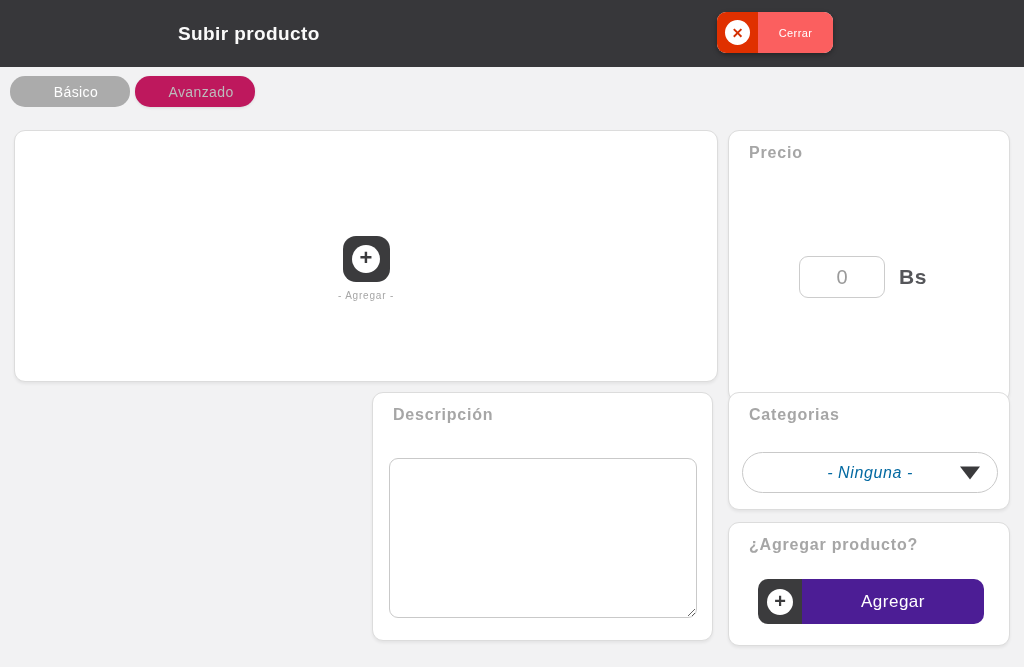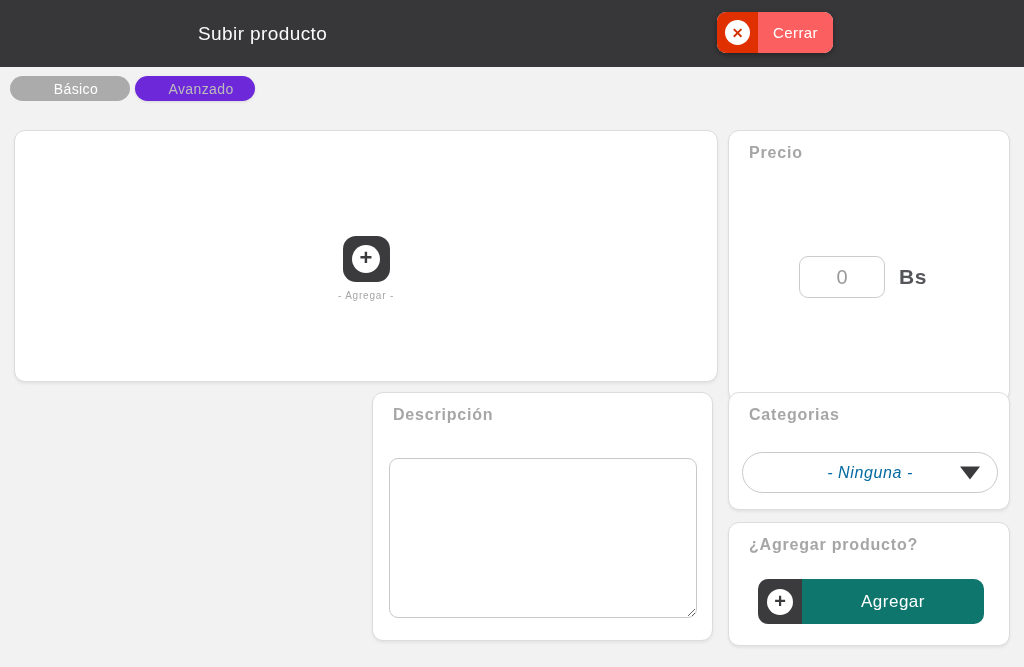--- a/index.html
+++ b/index.html
@@ -11,59 +11,59 @@
     overflow: hidden;
   }
   .app { position: absolute; inset: 0; width: 1024px; height: 667px; }
 
   
   .header {
     position: absolute; left: 0; top: 0; width: 1024px; height: 67px;
     background: #37373a;
   }
   .header-title {
-    position: absolute; left: 198px; top: 0; height: 67px;
+    position: absolute; left: 178px; top: 0; height: 67px;
     display: flex; align-items: center;
-    color: #fafafa; font-size: 19px; font-weight: 400; letter-spacing: 0.4px;
+    color: #fafafa; font-size: 19px; font-weight: 700; letter-spacing: 0.4px;
   }
   .close-btn {
     position: absolute; left: 717px; top: 12px; width: 116px; height: 41px;
     display: flex; align-items: stretch; border-radius: 9px; overflow: hidden;
     border: none; cursor: pointer; padding: 0;
     box-shadow: 0 2px 5px rgba(0,0,0,0.35);
     font-family: "Liberation Sans", sans-serif;
   }
   .close-btn .icon-box {
     width: 41px; background: #e03000;
     display: flex; align-items: center; justify-content: center;
   }
   .close-btn .close-circle {
     width: 25px; height: 25px; border-radius: 50%; background: #ffffff;
     display: flex; align-items: center; justify-content: center;
     color: #d32e00; font-size: 14px; font-weight: 700; line-height: 1;
   }
   .close-btn .close-label {
     flex: 1; background: #fb5f5f; color: #ffffff;
     display: flex; align-items: center; justify-content: center;
-    font-size: 15px; letter-spacing: 0.4px;
+    font-size: 11px; letter-spacing: 0.4px;
   }
 
   
   .tab {
-    position: absolute; top: 76px; height: 25px; border-radius: 15px;
+    position: absolute; top: 76px; height: 31px; border-radius: 15px;
     display: flex; align-items: center; justify-content: center;
     font-size: 14px; letter-spacing: 0.4px; cursor: pointer; border: none;
     font-family: "Liberation Sans", sans-serif;
     padding-left: 12px;
   }
   .tab-active {
     left: 10px; width: 120px; background: #ababab; color: #ffffff; font-weight: 500;
   }
   .tab-inactive {
-    left: 135px; width: 120px; background: #6d28d9; color: #bcbcbc;
+    left: 135px; width: 120px; background: #be185d; color: #bcbcbc;
     box-shadow: 0 1px 3px rgba(0,0,0,0.10);
   }
 
   
   .panel {
     position: absolute; background: #ffffff;
     border: 1px solid #dcdcdc; border-radius: 11px;
     box-shadow: 0 2px 3px rgba(0,0,0,0.06);
   }
   .panel-label {
@@ -144,21 +144,21 @@
     display: flex; align-items: stretch; border-radius: 10px; overflow: hidden;
     border: none; cursor: pointer; padding: 0;
     font-family: "Liberation Sans", sans-serif;
   }
   .submit-btn .icon-box {
     width: 44px; background: #3b3b3d;
     display: flex; align-items: center; justify-content: center;
   }
   .submit-btn .plus-circle { width: 26px; height: 26px; font-size: 20px; }
   .submit-btn .submit-label {
-    flex: 1; background: #0f766e; color: #ffffff;
+    flex: 1; background: #4c1d95; color: #ffffff;
     display: flex; align-items: center; justify-content: center;
     font-size: 17px; letter-spacing: 0.5px;
   }
 </style>
 </head>
 <body>
 
 <div class="app">
 
   <div class="header">

